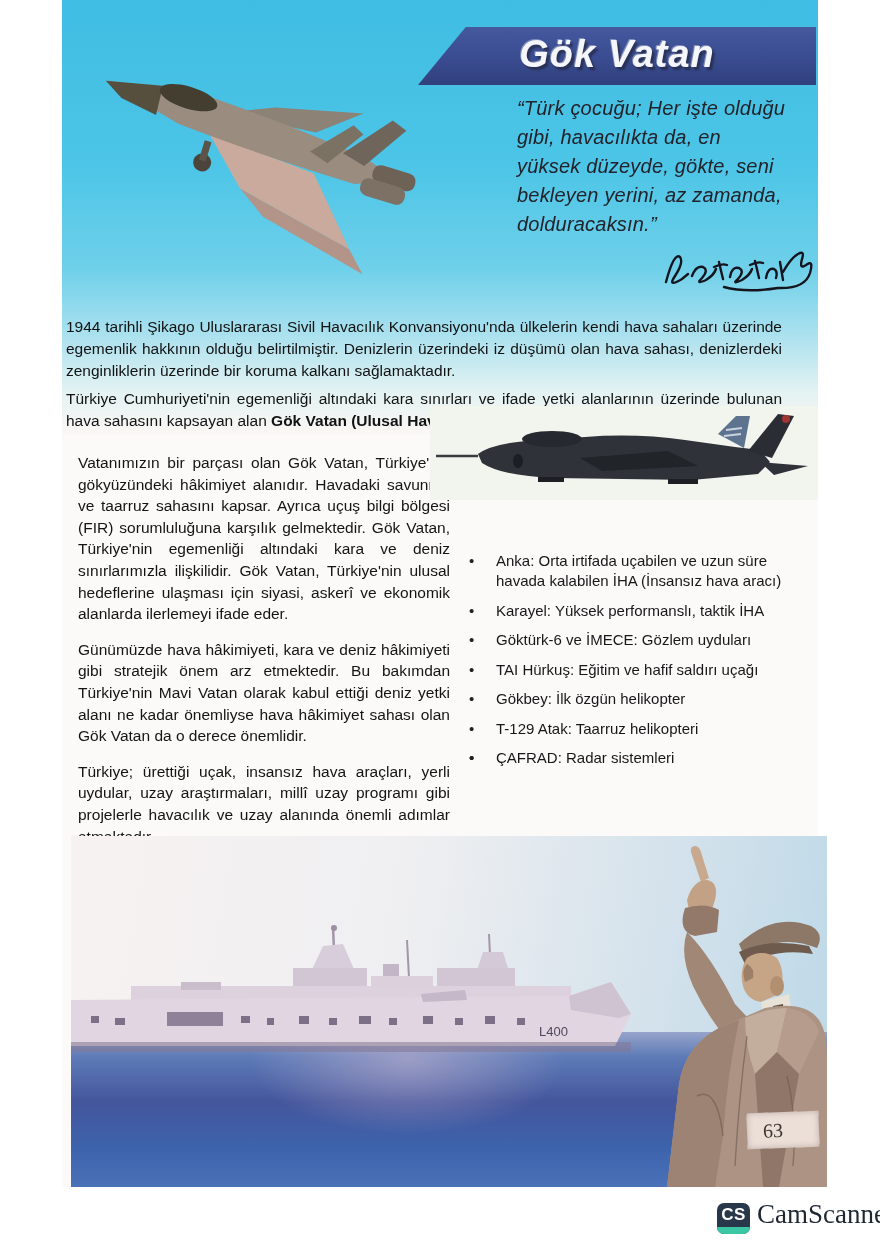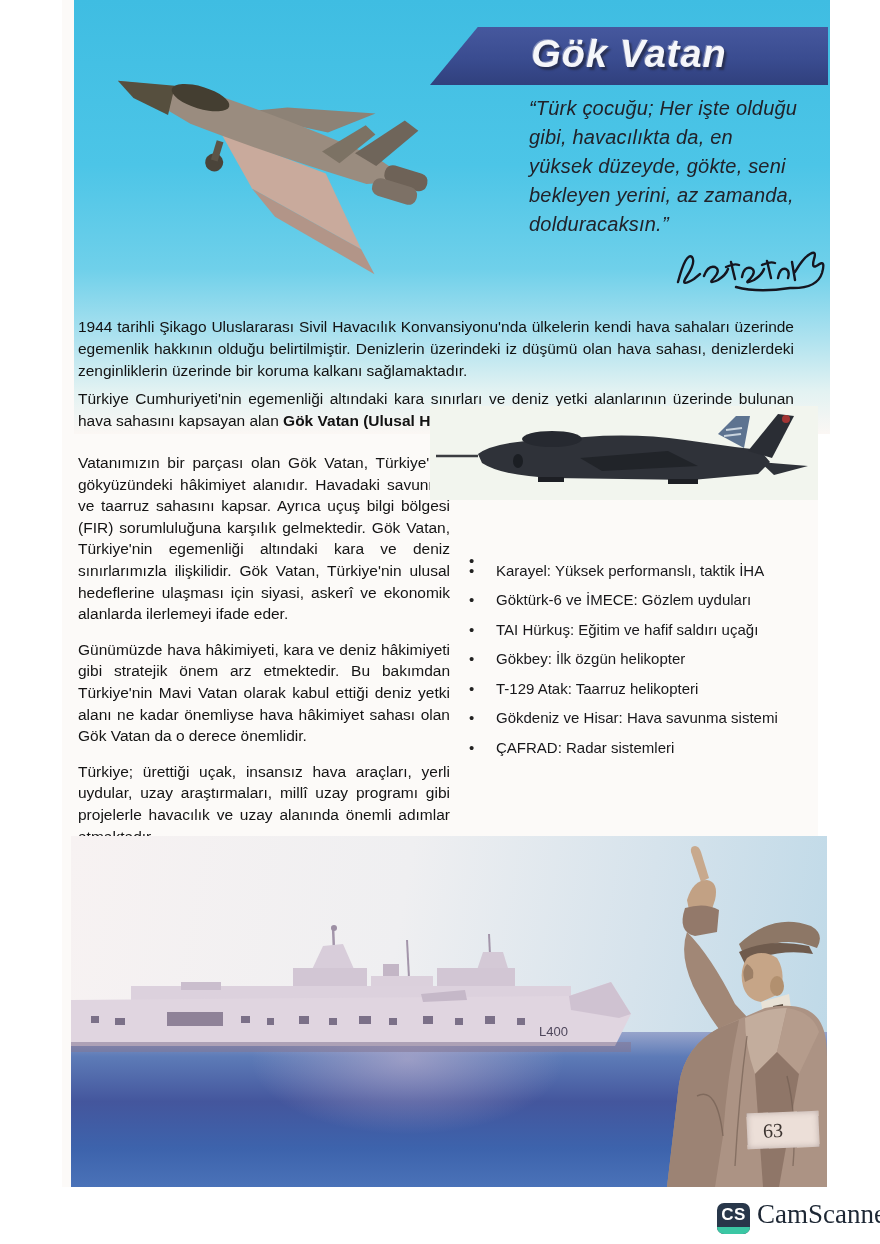--- a/index.html
+++ b/index.html
@@ -2,21 +2,21 @@
 <html><head>
 <meta charset="utf-8">
 <style>
   html,body{margin:0;padding:0;background:#ffffff;}
   .canvas{position:relative;width:880px;height:1244px;background:#ffffff;overflow:hidden;
           font-family:"Liberation Sans",sans-serif;}
   .scan-page{position:absolute;left:62px;top:0;width:756px;height:1187px;background:#fcfaf8;}
 
   
   .hero{position:absolute;left:0;top:0;width:756px;height:434px;
-        background:linear-gradient(180deg,#3fbde2 0%,#4cc5e7 38%,#6fd0ea 62%,#aee2ef 78%,#e2f2f2 90%,#fbf7f4 100%);margin-left:12px;}
+        background:linear-gradient(180deg,#3fbde2 0%,#4cc5e7 38%,#6fd0ea 62%,#aee2ef 78%,#e2f2f2 90%,#fbf7f4 100%);}
   .jet-svg{position:absolute;left:-4px;top:4px;}
   .banner{position:absolute;left:356px;top:27px;width:398px;height:58px;
           clip-path:polygon(12% 0,100% 0,100% 100%,0 100%);
           background:linear-gradient(180deg,#46589e 0%,#3a4c90 55%,#30407d 100%);
           display:flex;align-items:center;justify-content:center;}
   .banner-title{font-style:italic;font-weight:bold;font-size:38px;letter-spacing:1px;color:#f5f6fa;
                 text-shadow:2.5px 2.5px 2px rgba(30,32,48,.6),-1px -1px 0 rgba(255,255,255,.35);
                 transform:translateY(-2px);}
   .quote{position:absolute;left:455px;top:94px;width:272px;font-style:italic;font-size:20px;
          line-height:29px;color:#21222a;letter-spacing:.2px;}
@@ -99,21 +99,21 @@
                  M42 34 Q46 23 53 25 Q59 28 52 36 Q45 43 56 38 Q64 33 66 27
                  M69 20 Q71 29 73 37 M64 25 Q72 21 77 23
                  M80 35 Q82 24 89 26 Q95 29 88 37 Q81 43 92 38 Q100 33 102 27
                  M105 19 Q107 27 109 36 M100 23 Q108 19 113 21
                  M116 36 Q118 25 124 27 Q128 29 126 36 M130 20 L133 38
                  M133 30 Q141 16 148 12 Q155 8 152 17 Q149 28 156 23 Q164 17 160 31
                  Q155 47 128 46 Q96 51 74 45" fill="none" stroke="#15151f" stroke-width="2.4" stroke-linecap="round"></path>
       </svg>
 
       <p class="intro p1">1944 tarihli Şikago Uluslararası Sivil Havacılık Konvansiyonu'nda ülkelerin kendi hava sahaları üzerinde egemenlik hakkının olduğu belirtilmiştir. Denizlerin üzerindeki iz düşümü olan hava sahası, denizlerdeki zenginliklerin üzerinde bir koruma kalkanı sağlamaktadır.</p>
-      <p class="intro p2"><span>Türkiye Cumhuriyeti'nin egemenliği altındaki kara sınırları ve deniz yetki alanlarının üzerinde bulunan hava sahasını kapsayan alan </span><b>Gök Vatan (Ulusal Hava Sahası)</b><span> olarak adlandırılır.</span></p>
+      <p class="intro p2"><span>Türkiye Cumhuriyeti'nin egemenliği altındaki kara sınırları ve ifade yetki alanlarının üzerinde bulunan hava sahasını kapsayan alan </span><b>Gök Vatan (Ulusal Hava Sahası)</b><span> olarak adlandırılır.</span></p>
     </div>
 
     <div class="leftcol">
       <p>Vatanımızın bir parçası olan Gök Vatan, Türkiye'nin gökyüzündeki hâkimiyet alanıdır. Havadaki savunma ve taarruz sahasını kapsar. Ayrıca uçuş bilgi bölgesi (FIR) sorumluluğuna karşılık gelmektedir. Gök Vatan, Türkiye'nin egemenliği altındaki kara ve deniz sınırlarımızla ilişkilidir. Gök Vatan, Türkiye'nin ulusal hedeflerine ulaşması için siyasi, askerî ve ekonomik alanlarda ilerlemeyi ifade eder.</p>
       <p>Günümüzde hava hâkimiyeti, kara ve deniz hâkimiyeti gibi stratejik önem arz etmektedir. Bu bakımdan Türkiye'nin Mavi Vatan olarak kabul ettiği deniz yetki alanı ne kadar önemliyse hava hâkimiyet sahası olan Gök Vatan da o derece önemlidir.</p>
       <p>Türkiye; ürettiği uçak, insansız hava araçları, yerli uydular, uzay araştırmaları, millî uzay programı gibi projelerle havacılık ve uzay alanında önemli adımlar atmaktadır.</p>
     </div>
 
     <div class="uav-fig">
       <svg width="388" height="94" viewBox="0 0 388 94">
@@ -126,27 +126,27 @@
         <line x1="294" y1="30" x2="311" y2="28" stroke="#c9d4de" stroke-width="2"></line>
         <polygon points="318,45 348,8 364,10 342,52" fill="#2a2d34"></polygon>
         <circle cx="356" cy="13" r="4" fill="#a23434"></circle>
         <polygon points="330,56 378,60 344,69" fill="#2f3239"></polygon>
         <rect x="108" y="71" width="26" height="5" fill="#1d1f24"></rect>
         <rect x="238" y="73" width="30" height="5" fill="#1d1f24"></rect>
         <ellipse cx="88" cy="55" rx="5" ry="7" fill="#1b1e23"></ellipse>
       </svg>
     </div>
     <ul class="tech-list">
-      <li><span class="dot">•</span></li>
+      <li><span class="dot">•</span><span>Anka: Orta irtifada uçabilen ve uzun süre havada kalabilen İHA (İnsansız hava aracı)</span></li>
       <li><span class="dot">•</span><span>Karayel: Yüksek performanslı, taktik İHA</span></li>
       <li><span class="dot">•</span><span>Göktürk-6 ve İMECE: Gözlem uyduları</span></li>
       <li><span class="dot">•</span><span>TAI Hürkuş: Eğitim ve hafif saldırı uçağı</span></li>
       <li><span class="dot">•</span><span>Gökbey: İlk özgün helikopter</span></li>
       <li><span class="dot">•</span><span>T-129 Atak: Taarruz helikopteri</span></li>
-      <li><span class="dot">•</span><span>Gökdeniz ve Hisar: Hava savunma sistemi</span></li>
+      <li><span class="dot">•</span></li>
       <li><span class="dot">•</span><span>ÇAFRAD: Radar sistemleri</span></li>
     </ul>
 
     <div class="photo">
       <div class="sea"></div>
 
       <svg class="ship-svg" width="566" height="134" viewBox="0 0 566 134">
         <line x1="262" y1="2" x2="264" y2="52" stroke="#a395aa" stroke-width="2.5"></line>
         <circle cx="263" cy="4" r="3" fill="#9d8fa4"></circle>
         <path d="M238 52 L252 22 L272 20 L286 52 Z" fill="#d8cdda"></path>

